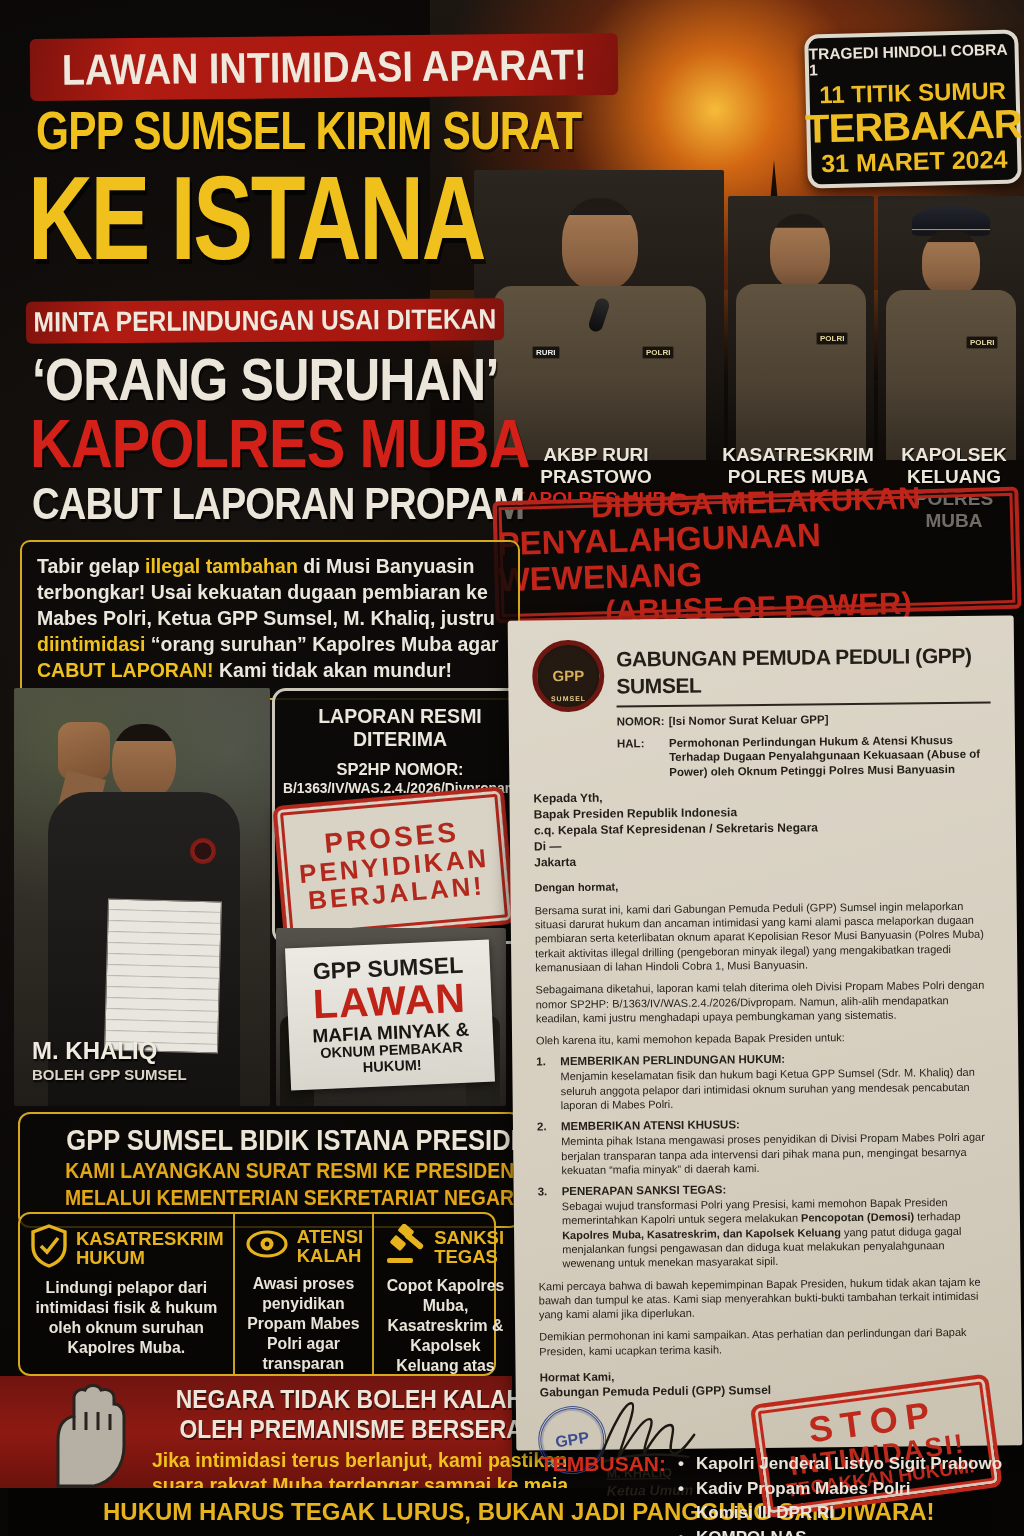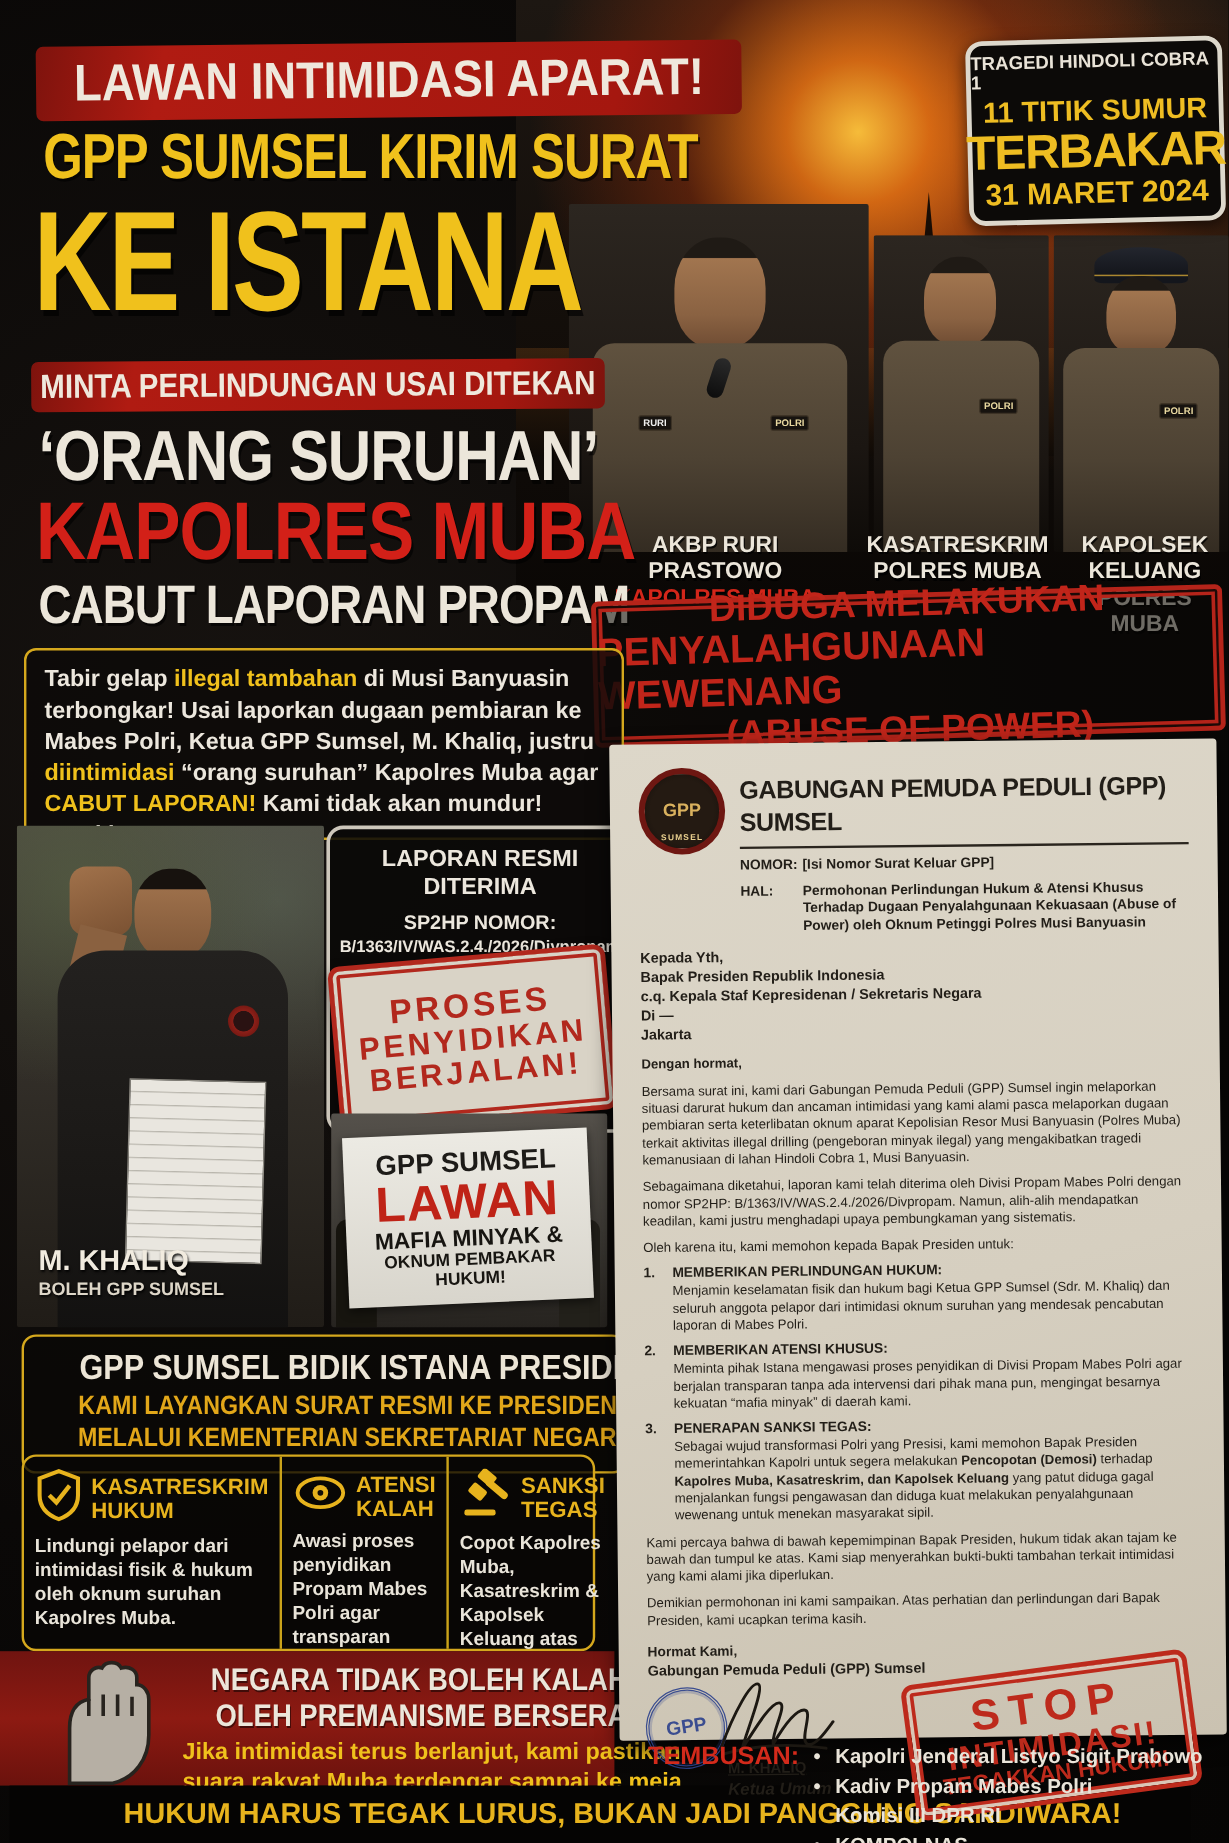--- a/index.html
+++ b/index.html
@@ -124,21 +124,21 @@
   .bidik .t{color:#ece5d6;font-weight:900;font-size:29px;}
   .bidik .l{color:#e2a719;font-weight:900;font-size:22px;}
 
   
   .demands{left:18px;top:1212px;width:474px;height:160px;border:2px solid #d5a81d;border-radius:12px;
     background:rgba(8,7,5,.78);display:flex;}
   .demand{flex:1;padding:10px 9px 6px;}
   .demand + .demand{border-left:2px solid #caa21a;}
   .d-head{display:flex;align-items:center;gap:7px;margin-bottom:6px;}
   .d-title{color:#e7b31d;font-weight:900;font-size:18.5px;line-height:1.05;}
-  .d-body{color:#e9e4d9;font-weight:600;font-size:15.8px;line-height:1.26;}
+  .d-body{color:#e9e4d9;font-weight:600;font-size:15.8px;line-height:1.26;text-align:center;}
 
   
   .closing{left:0;top:1376px;width:512px;height:112px;
     background:linear-gradient(180deg,#701410 0%,#8d1a12 50%,#6b120d 100%);}
   .c-text{position:absolute;left:152px;top:8px;line-height:1.16;}
   .c-text .w{color:#ece6da;font-weight:900;font-size:26px;text-shadow:1px 2px 0 rgba(0,0,0,.5);}
   .c-text .y{color:#f0c11c;font-weight:700;font-size:19.5px;line-height:1.25;}
   .fist-svg{position:absolute;left:28px;top:2px;}
 
   
@@ -267,21 +267,21 @@
     <div class="b3">TERBAKAR</div>
     <div class="b4">31 MARET 2024</div>
   </div>
 
   <div class="abs abuse">
     <div class="a1">DIDUGA MELAKUKAN</div>
     <div class="a2">PENYALAHGUNAAN WEWENANG</div>
     <div class="a3">(ABUSE OF POWER)</div>
   </div>
 
-  <div class="abs intro"><span>Tabir gelap </span><span class="hl">illegal tambahan</span><span> di Musi Banyuasin terbongkar! Usai laporkan dugaan pembiaran ke Mabes Polri, Ketua GPP Sumsel, M. Khaliq, justru </span><span class="hl">diintimidasi</span><span> “orang suruhan” Kapolres Muba agar </span><span class="hl">CABUT LAPORAN!</span><span> Kami tidak akan mundur! Kami lawan!</span></div>
+  <div class="abs intro"><span>Tabir gelap </span><span class="hl">illegal tambahan</span><span> di Musi Banyuasin terbongkar! Usai kekuatan dugaan pembiaran ke Mabes Polri, Ketua GPP Sumsel, M. Khaliq, justru </span><span class="hl">diintimidasi</span><span> “orang suruhan” Kapolres Muba agar </span><span class="hl">CABUT LAPORAN!</span><span> Kami tidak akan mundur! Kami lawan!</span></div>
 
   <div class="abs khaliq">
     <div class="k-fist"></div>
     <div class="k-arm"></div>
     <div class="k-head"></div>
     <div class="k-shirt"></div>
     <div class="k-badge"></div>
     <div class="k-letter"></div>
     <div class="k-caption">
       <div class="n">M. KHALIQ</div>

